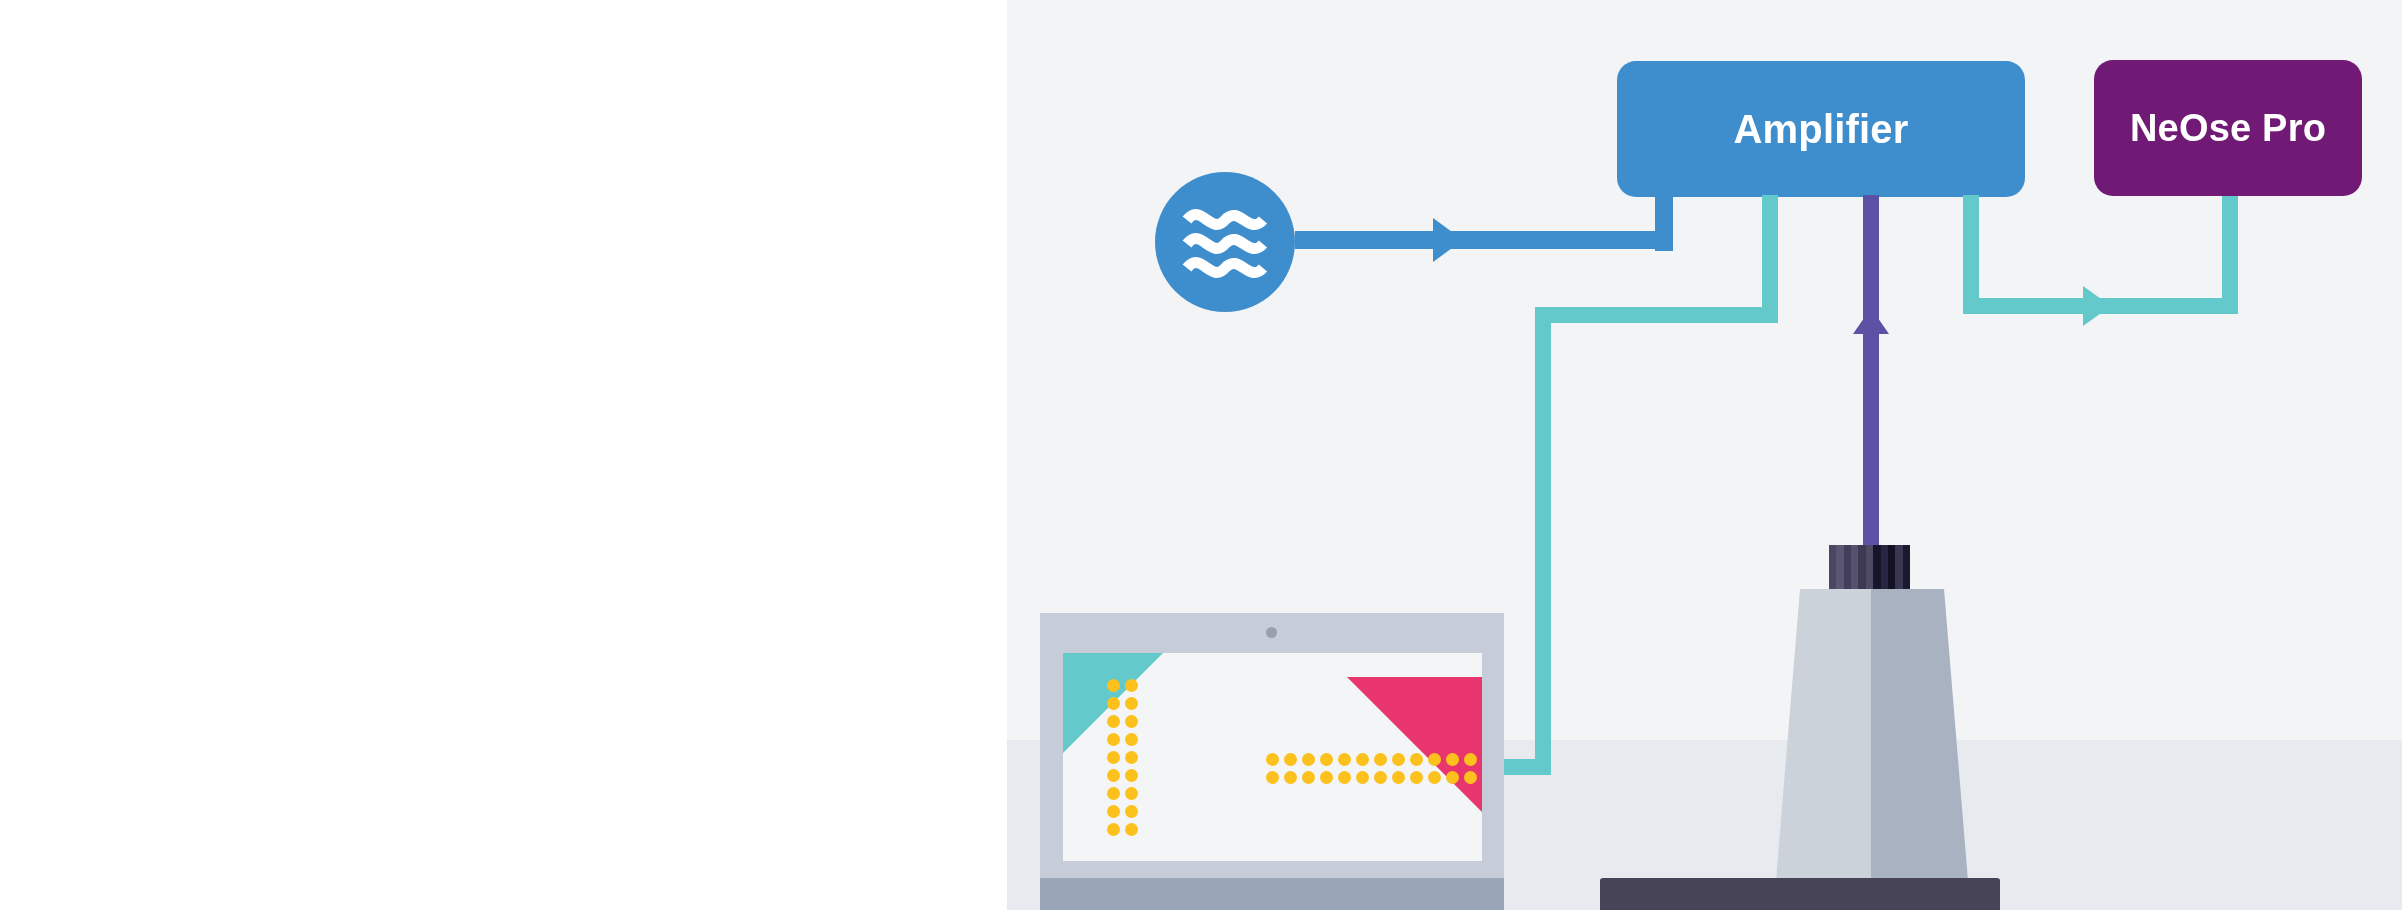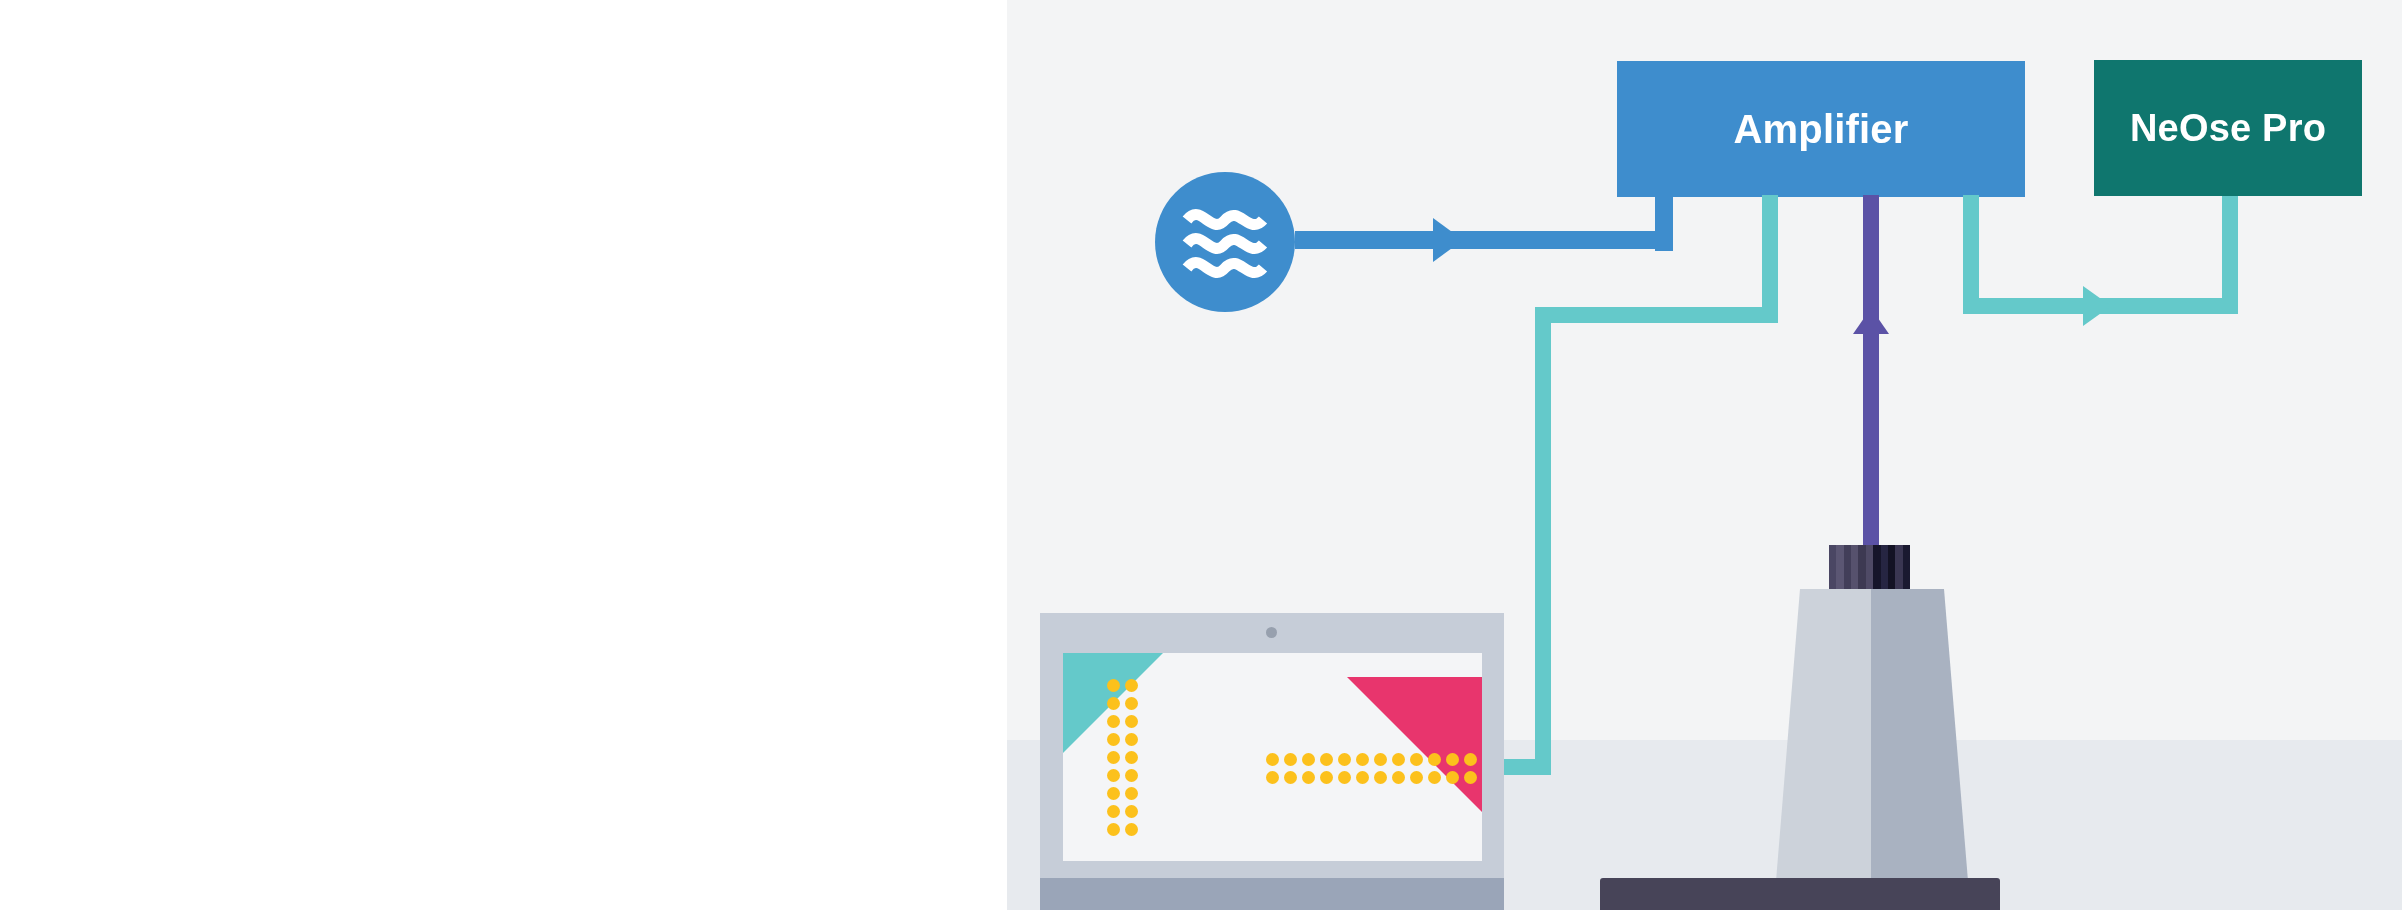--- a/index.html
+++ b/index.html
@@ -60,31 +60,32 @@
 
   
   .box {
     position: absolute;
     display: flex;
     align-items: center;
     justify-content: center;
     color: #ffffff;
     font-weight: bold;
     letter-spacing: 0.2px;
+    border-radius: 19px;
   }
   .box-amplifier {
     left: 1617px; top: 61px;
     width: 408px; height: 136px;
     background: #3e8dcd;
     font-size: 40px;
   }
   .box-neose {
     left: 2094px; top: 60px;
     width: 268px; height: 136px;
-    background: #0f766e;
+    background: #701a75;
     font-size: 38px;
   }
 
   
   .source-circle {
     position: absolute;
     left: 1155px; top: 172px;
     width: 140px; height: 140px;
     border-radius: 50%;
     background: #3e8dcd;

